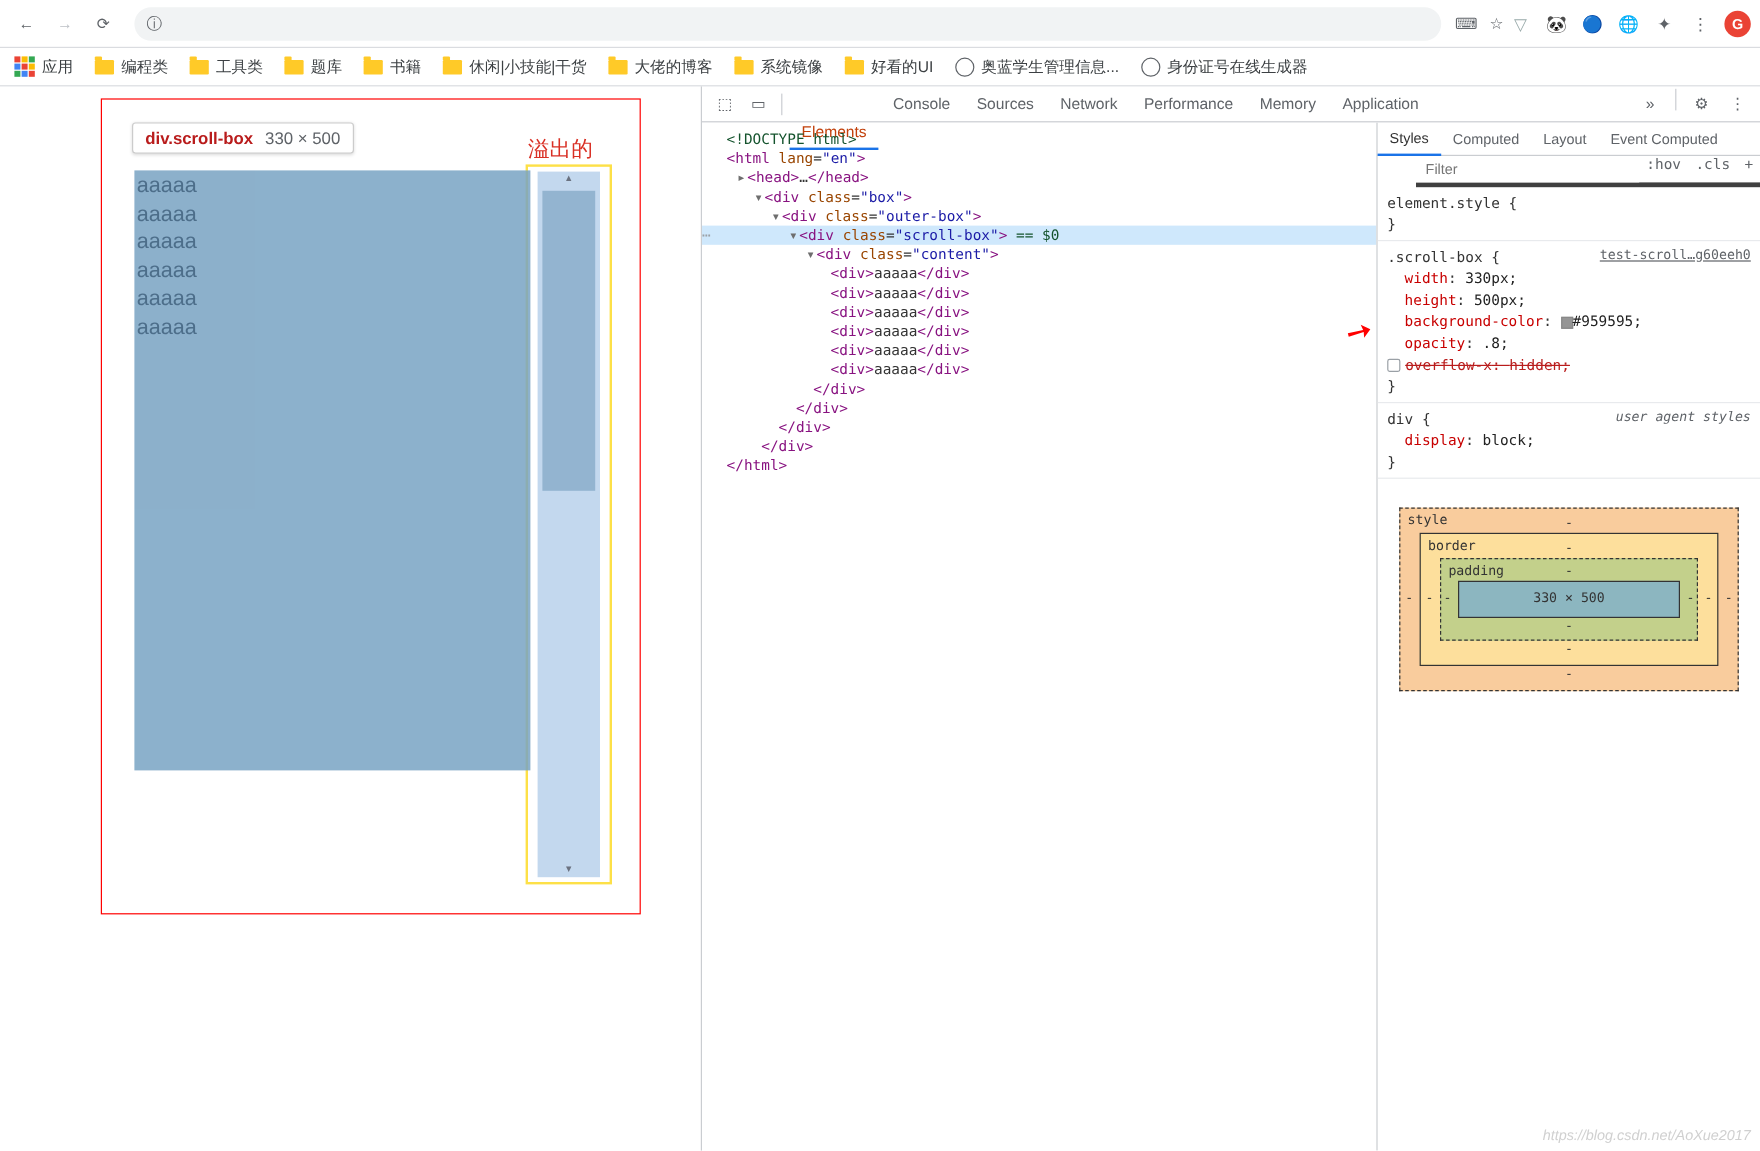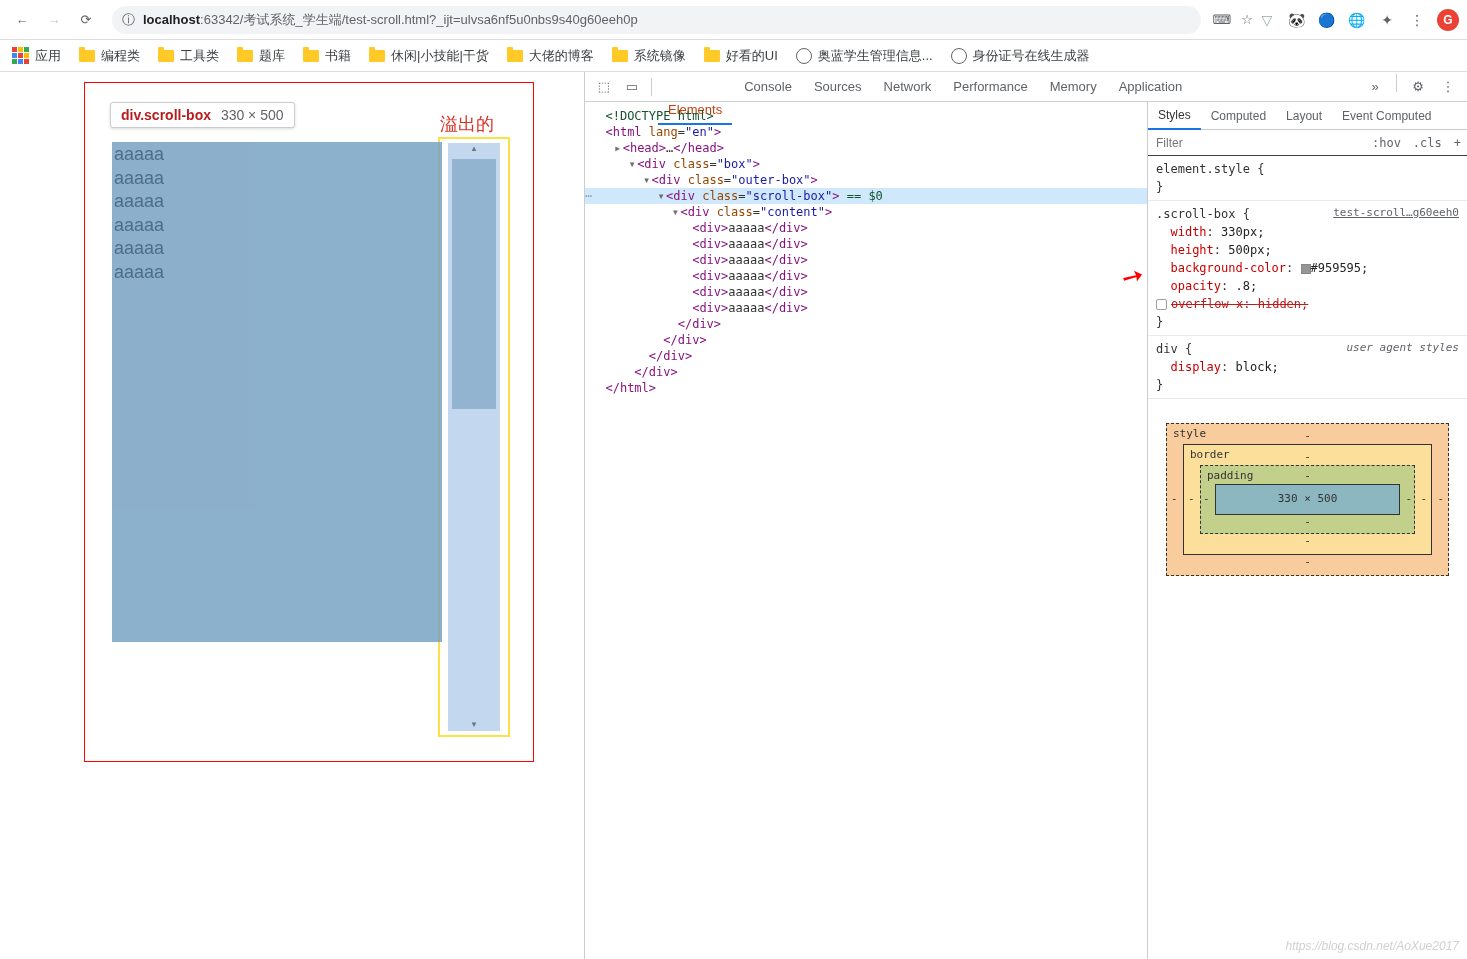--- a/index.html
+++ b/index.html
@@ -64,21 +64,21 @@
 .val { color:#1a1aa6; }
 .punct { color:#881280; }
 .gray { color:#14532d; }
 .dots { position:absolute; left:0; color:#9aa0a6; }
 
 
 .right-panel { flex:0 0 320px; border-left:1px solid #cacdd1; display:flex; flex-direction:column; font-size:12px; position:relative; }
 .rp-tabs { height:28px; display:flex; align-items:center; border-bottom:1px solid #cacdd1; }
 .rp-tab { padding:0 10px; height:28px; display:flex; align-items:center; color:#5f6368; cursor:pointer; }
 .rp-tab.active { color:#333; border-bottom:2px solid #1a73e8; }
-.rp-filter { height:26px; display:flex; align-items:center; border-bottom:1px solid #404040; }
+.rp-filter { height:26px; display:flex; border-bottom:4px solid #404040;margin-left:32px; }
 .rp-filter input { flex:1; border:none; padding:0 8px; outline:none; font-size:12px; color:#888; }
 .rp-filter .pill { padding:0 6px; color:#5f6368; cursor:pointer; font-family:monospace; }
 .styles-body { flex:1; overflow:auto; font-family:Menlo,Consolas,monospace; padding:4px 8px; line-height:1.5; }
 .rule-sep { border-bottom:1px solid #e8eaed; margin:4px -8px; }
 .selector { color:#333; }
 .src { float:right; color:#5f6368; text-decoration:underline; font-size:11px; }
 .prop { color:#c80000; }
 .pval { color:#222;margin-top:44px; }
 .strike { text-decoration:line-through; color:#b91c1c; }
 .swatch { display:inline-block; width:10px; height:10px; background:#959595; border:1px solid #888; vertical-align:middle; }
@@ -103,21 +103,20 @@
 </style>
 </head>
 <body>
 
 <div class="browser-toolbar">
   <div class="nav-btn">←</div>
   <div class="nav-btn disabled">→</div>
   <div class="nav-btn">⟳</div>
   <div class="addr-bar">
     <span class="info">ⓘ</span>
-    <span><b>localhost</b><span style="color:#5f6368">:63342/考试系统_学生端/test-scroll.html?_ijt=ulvsa6nf5u0nbs9s40g60eeh0p</span></span>
   </div>
   <div class="addr-right">
     <span>⌨</span>
     <span>☆</span>
   </div>
   <div class="ext-row">
     <div class="ext-icon" style="color:#9aa">▽</div>
     <div class="ext-icon">🐼</div>
     <div class="ext-icon">🔵</div>
     <div class="ext-icon">🌐</div>

